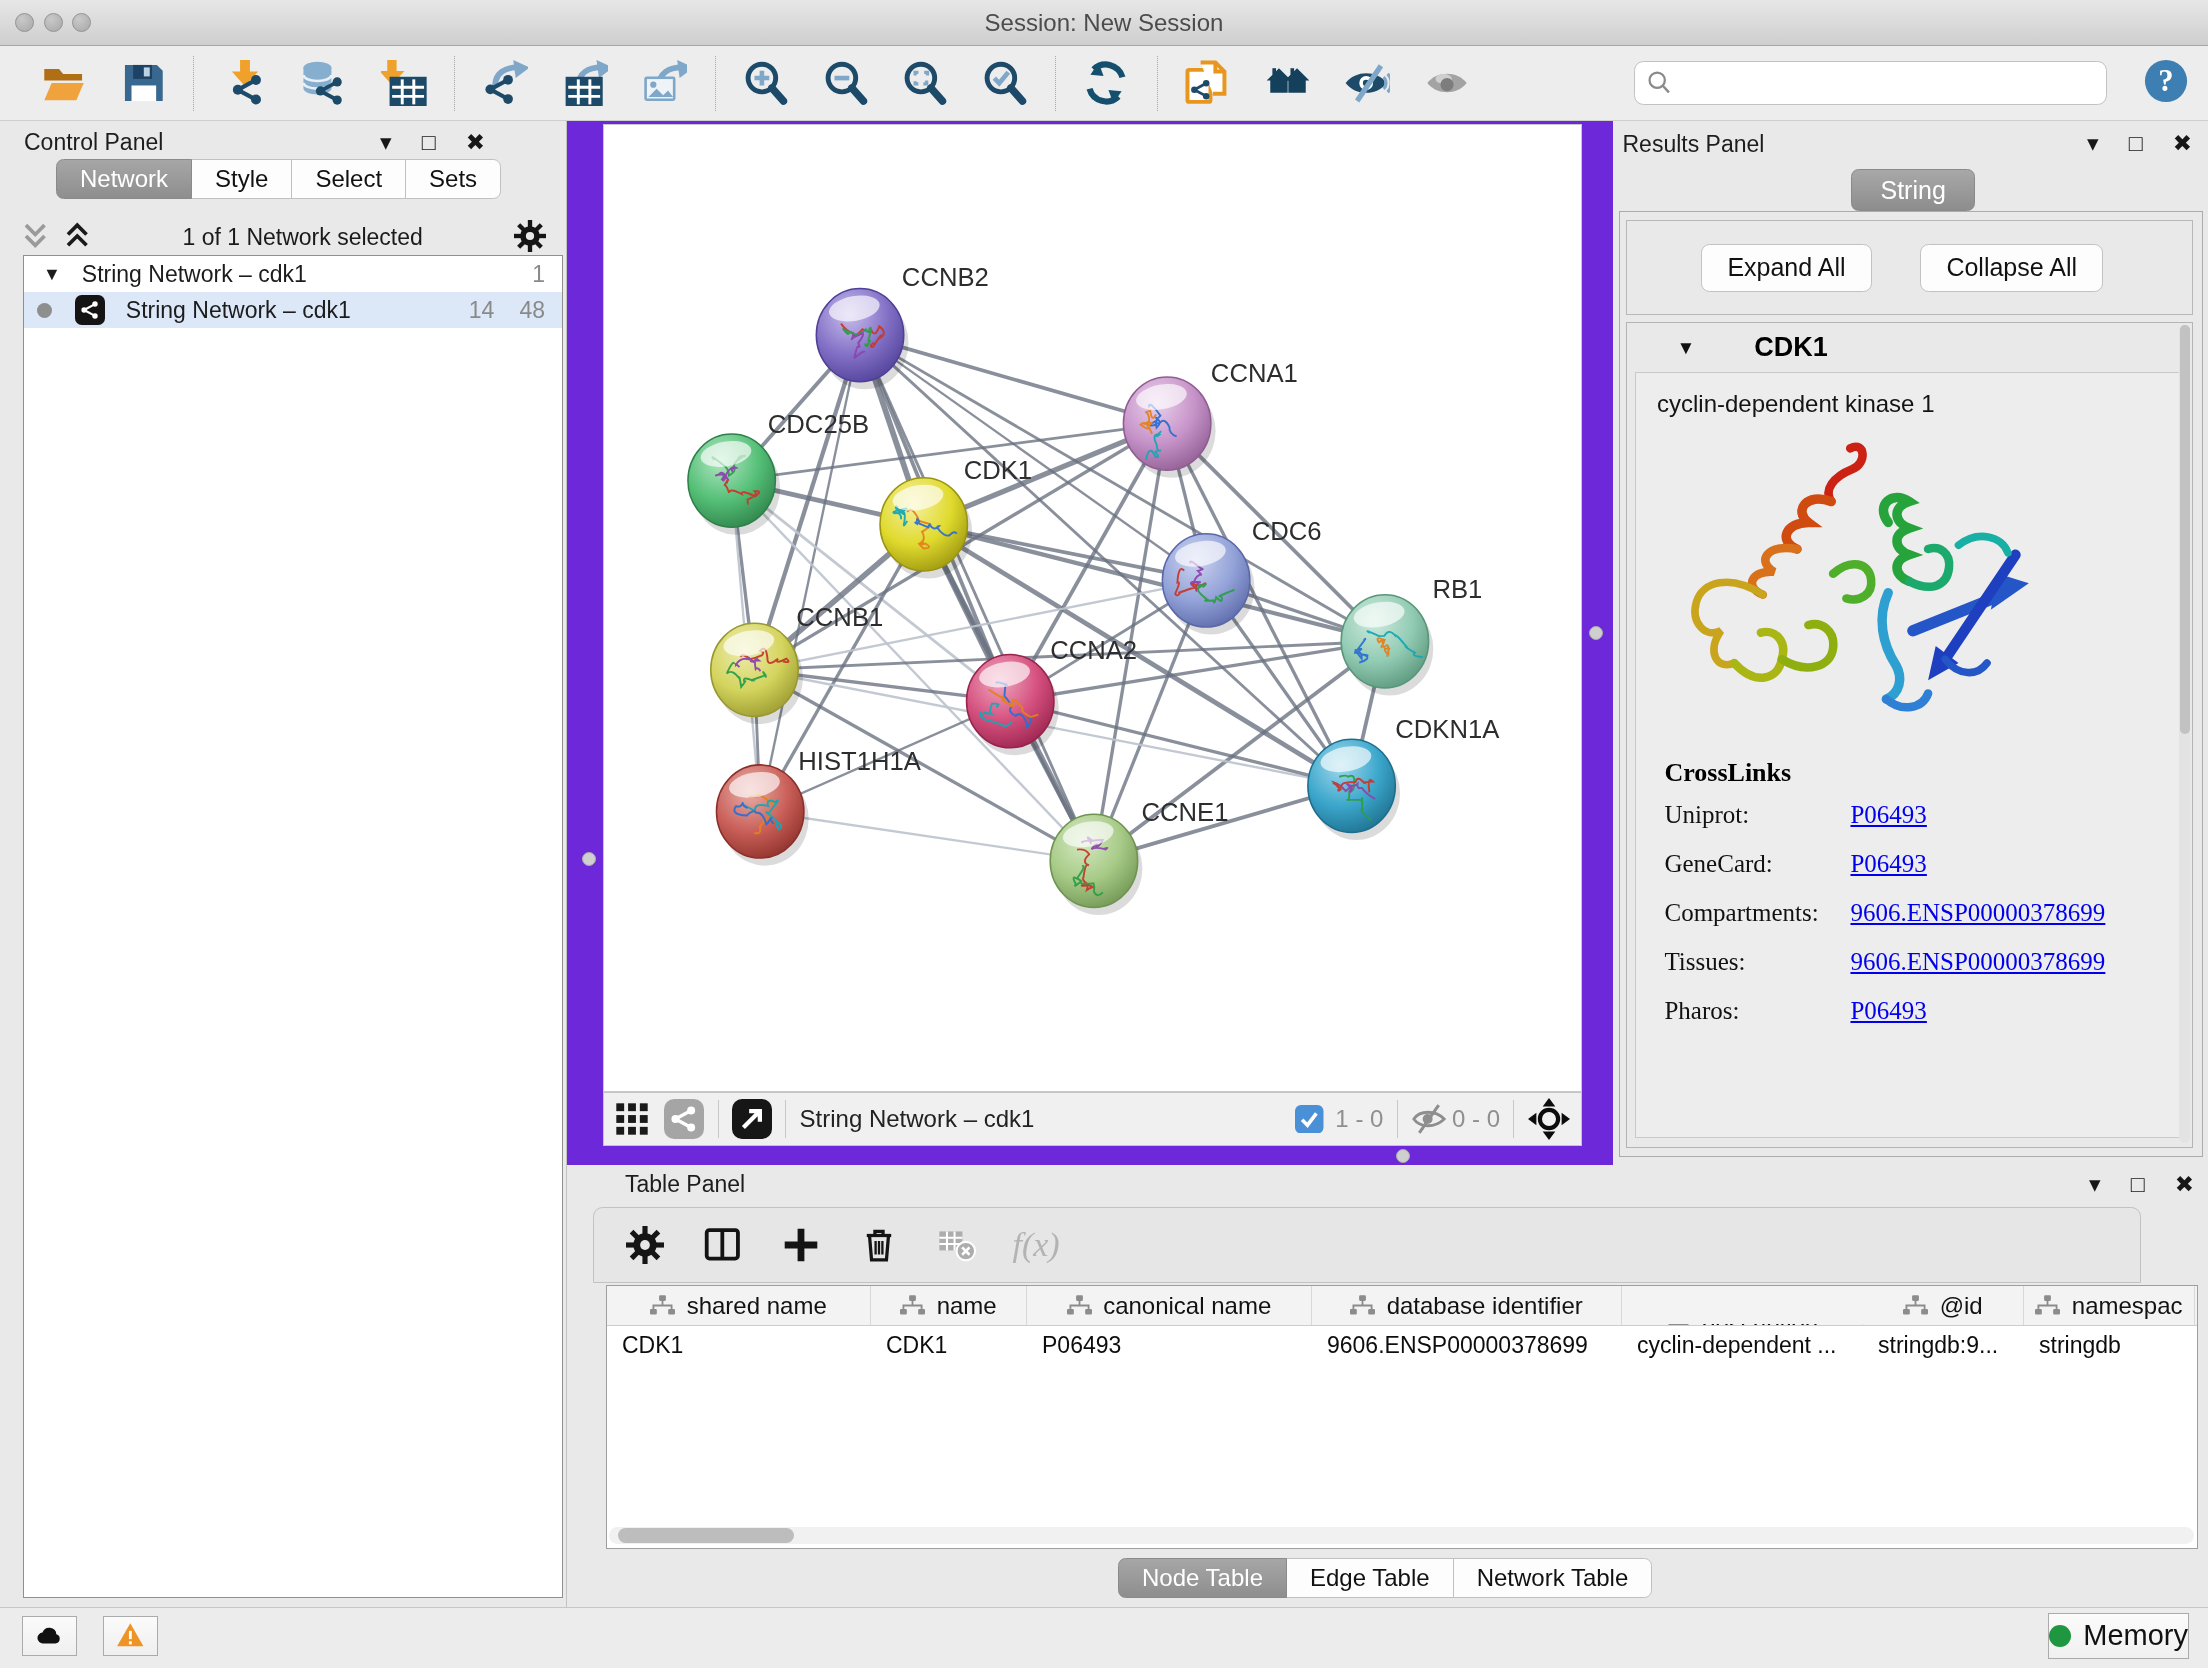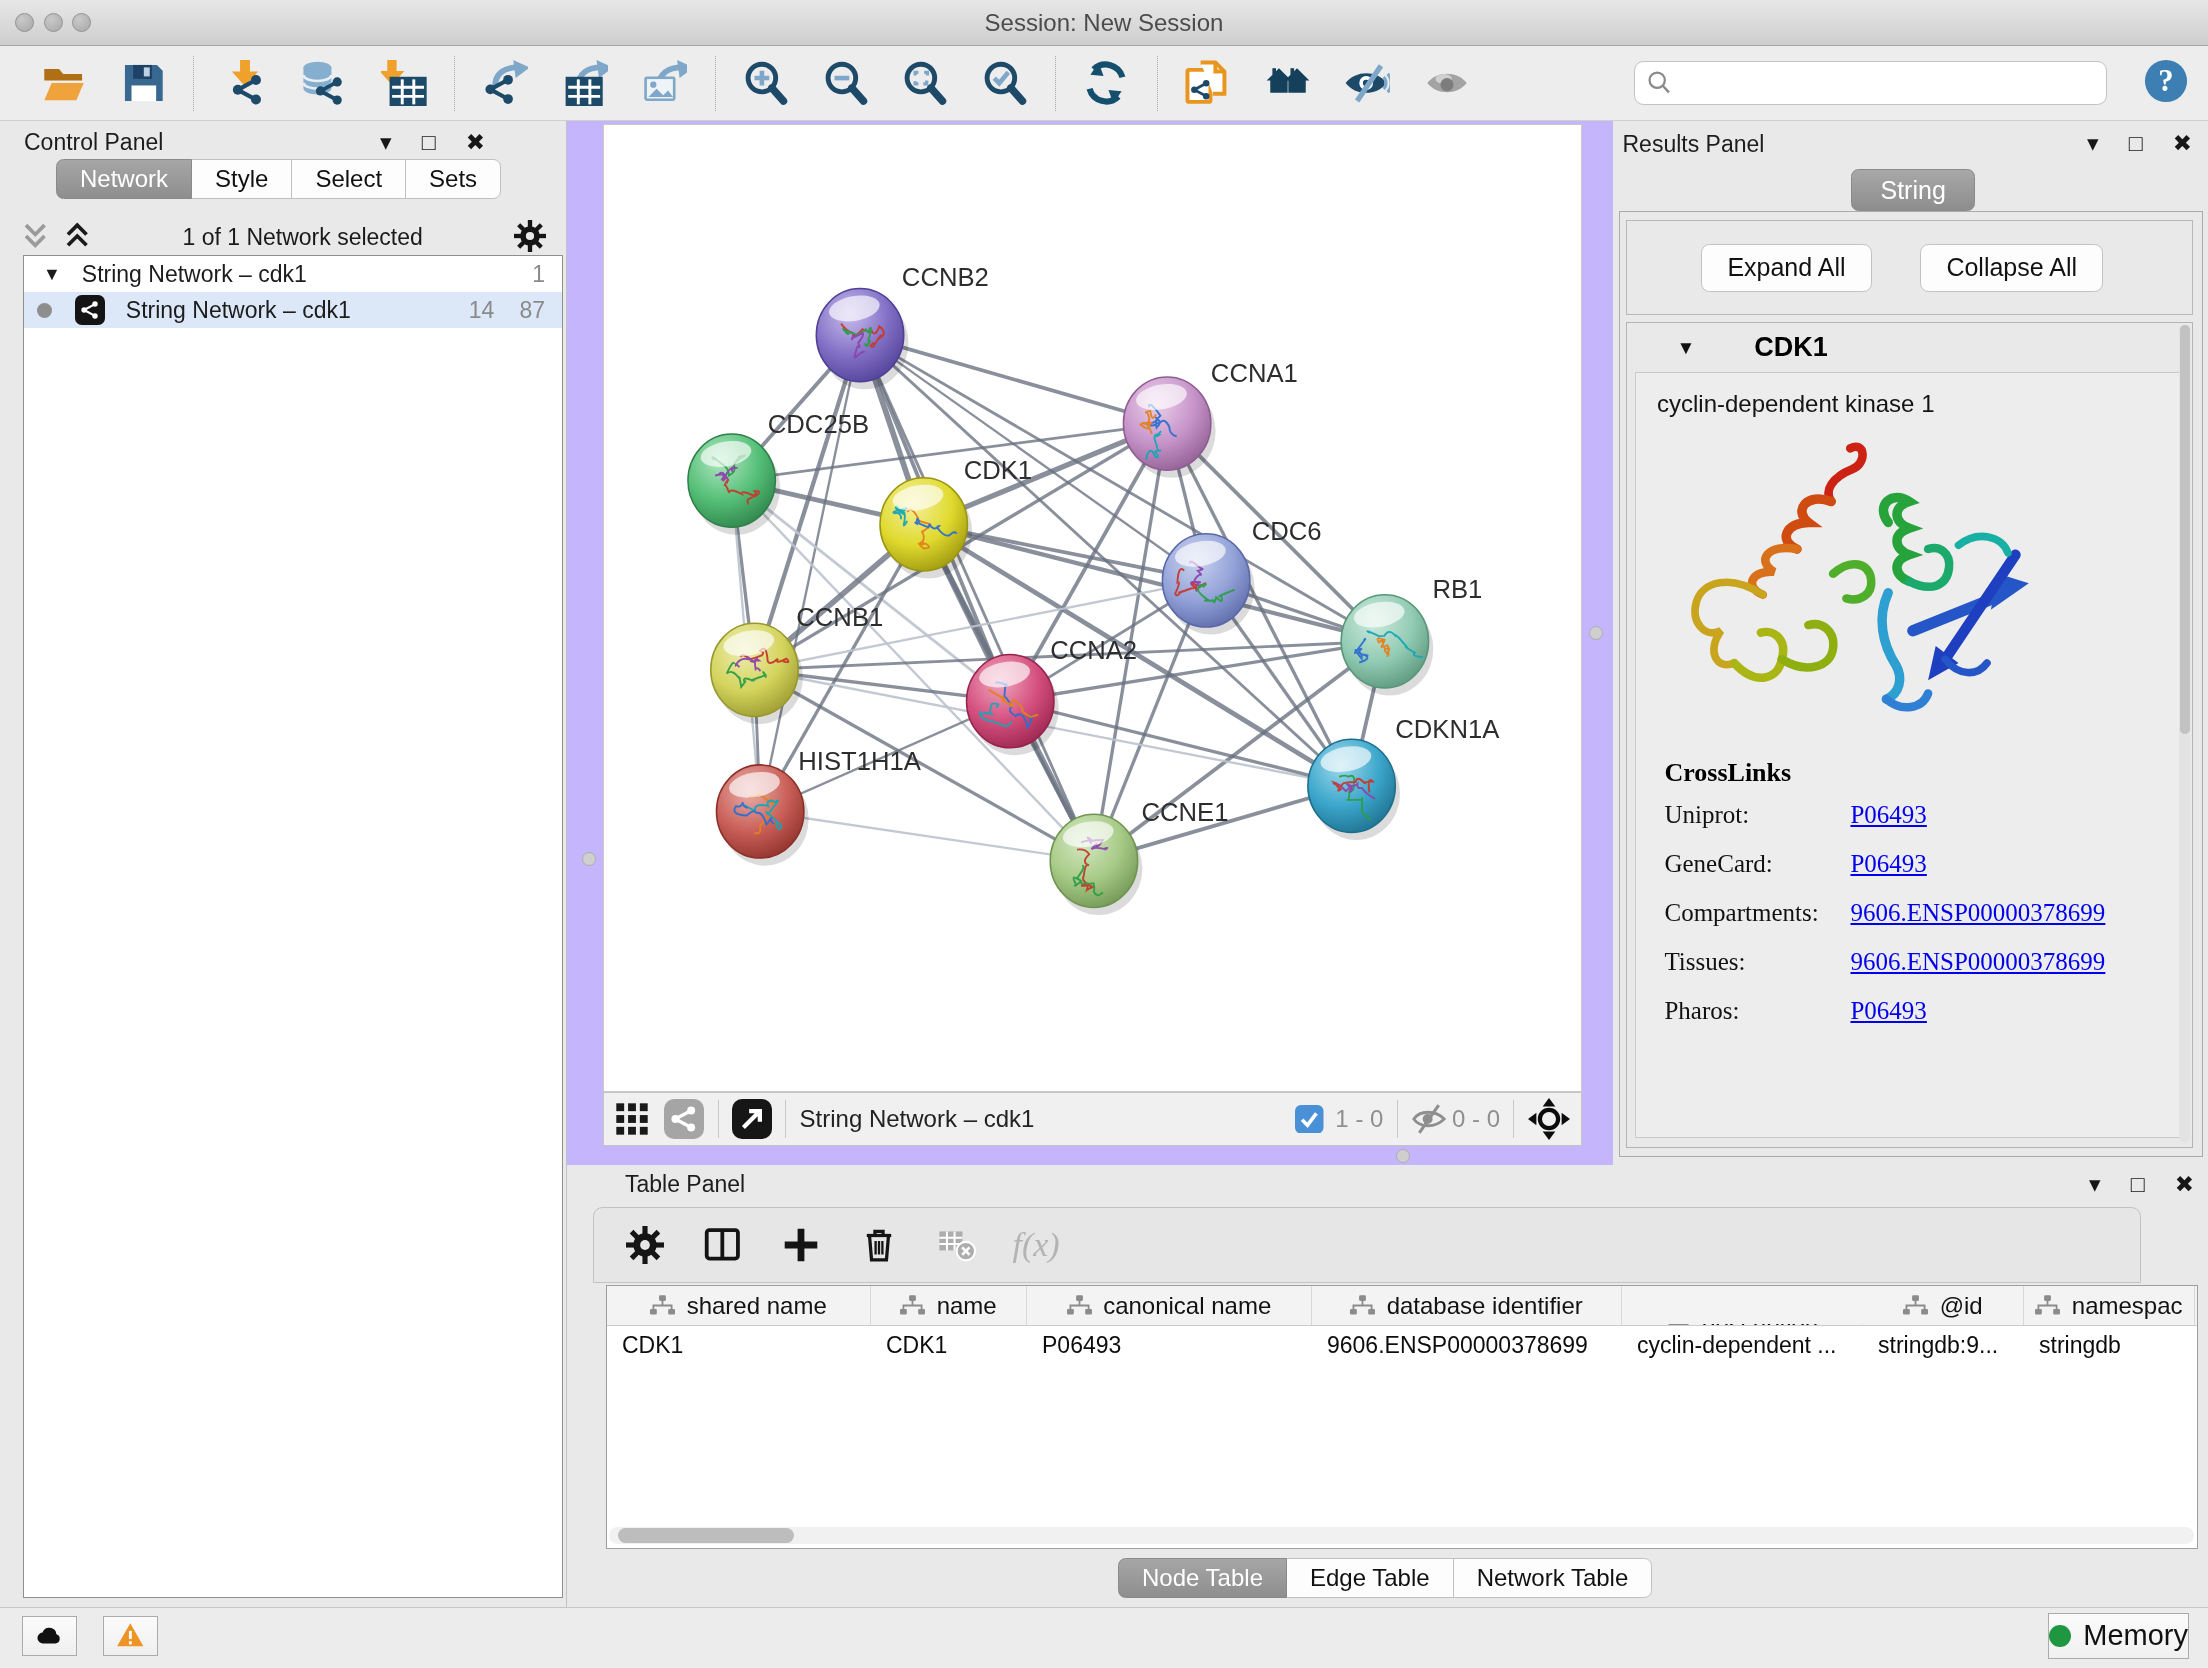--- a/index.html
+++ b/index.html
@@ -1,18 +1,18 @@
 <!DOCTYPE html>
 <html style="font-size:15px"><head>
 <meta charset="utf-8">
 <style>
   * { margin:0; padding:0; box-sizing:border-box; }
   html,body { background:#e8e8e8; }
   .app { position:relative; width:2208px; height:1668px; overflow:hidden;
-         font-family:"Liberation Sans", sans-serif; color:#1c1c1c; background:#c4b5fd; }
+         font-family:"Liberation Sans", sans-serif; color:#1c1c1c; background:#6d28d9; }
 
   
   .titlebar { position:absolute; left:0; top:0; width:2208px; height:46px;
     background:linear-gradient(#e7e7e7,#cecece); border-bottom:1px solid #a6a6a6; }
   .traffic { position:absolute; top:13.3px; width:19px; height:19px; border-radius:50%;
     background:radial-gradient(circle at 35% 30%, #c9c9c9, #a8a8a8); border:1px solid #939393; }
   .win-title { position:absolute; left:0; right:0; top:0; height:46px; line-height:46px;
     text-align:center; font-size:24px; color:#4c4c4c; }
 
   
@@ -388,21 +388,21 @@
         <span class="share-badge" style="margin-left:23px">
           <svg viewBox="0 0 22 22">
               <path d="M4.5 11L16.5 4.5M4.5 11L16.5 17.5" stroke="#fff" stroke-width="2.4" fill="none"></path>
               <circle cx="4.5" cy="11" r="3" fill="#fff"></circle>
               <circle cx="16.5" cy="4.5" r="3" fill="#fff"></circle>
               <circle cx="16.5" cy="17.5" r="3" fill="#fff"></circle>
             </svg>
         </span>
         <span style="margin-left:21px">String Network – cdk1</span>
         <span class="cnt" style="margin-left:auto">14</span>
-        <span class="cnt" style="margin-left:25px;margin-right:17px">87</span>
+        <span class="cnt" style="margin-left:25px;margin-right:17px">48</span>
       </div>
     </div>
   </div>
 
   <div class="net-canvas">
     <svg id="network-svg" width="977" height="966" viewBox="0 0 1027 1016">
         <defs>
           <radialGradient id="ng0" cx="38%" cy="28%" r="80%">
     <stop offset="0%" stop-color="#c8bdec"></stop>
             <stop offset="55%" stop-color="#8270c6"></stop>

